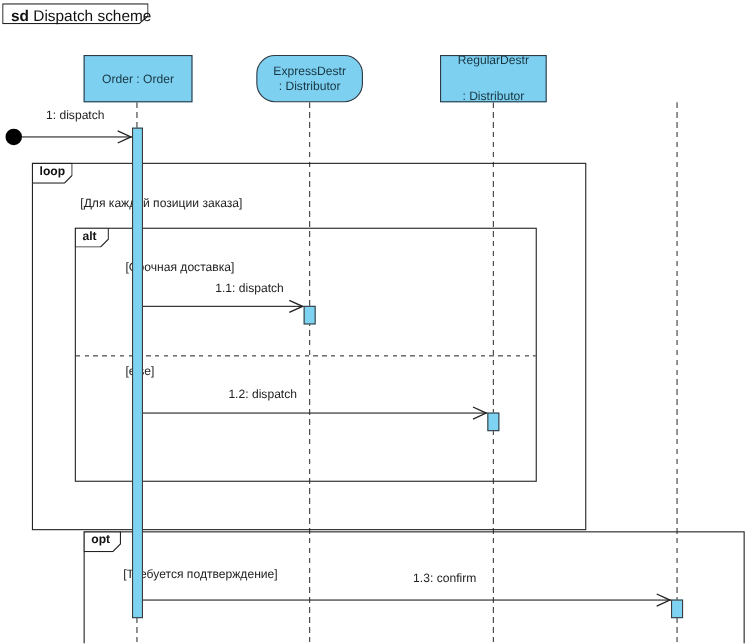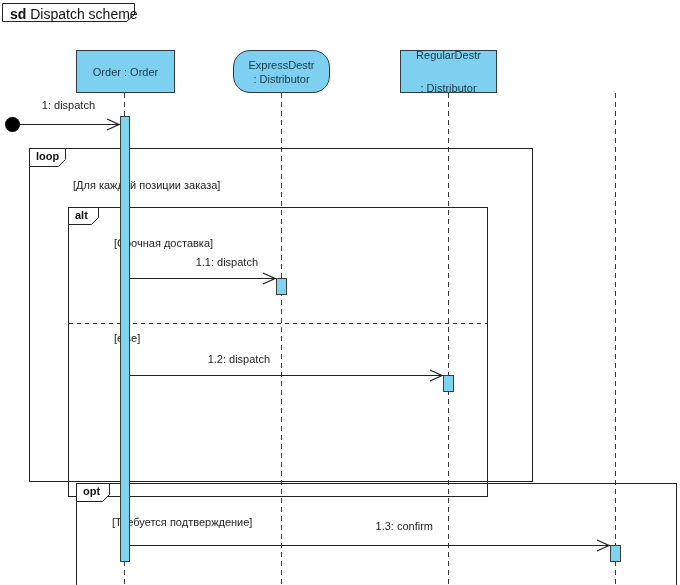--- a/index.html
+++ b/index.html
@@ -74,21 +74,21 @@
   <div class="fragment" style="left:29px;top:136px;width:504px;height:334px;margin-top:12px;">
     <div class="pentagon" style="width:37px;height:19px;">
       <svg width="37" height="19">
         <polygon points="0.5,0.5 36.5,0.5 36.5,11.5 29.5,18.5 0.5,18.5" fill="#ffffff" stroke="#222" stroke-width="1"></polygon>
       </svg>
       <span class="kw">loop</span>
     </div>
     <div class="guard" style="left:43px;top:30px;">[Для каждой позиции заказа]</div>
   </div>
 
-  <div class="fragment" style="left:68px;top:207px;width:420px;height:290px;padding-left:40px;">
+  <div class="fragment" style="left:68px;top:207px;width:420px;height:231px;padding-left:40px;">
     <div class="pentagon" style="width:31px;height:18px;">
       <svg width="31" height="18">
         <polygon points="0.5,0.5 30.5,0.5 30.5,10.5 23.5,17.5 0.5,17.5" fill="#ffffff" stroke="#222" stroke-width="1"></polygon>
       </svg>
       <span class="kw">alt</span>
     </div>
     <div class="guard" style="left:45px;top:29px;">[Срочная доставка]</div>
     <div class="separator" style="top:115px;"></div>
     <div class="guard" style="left:45px;top:124px;">[else]</div>
   </div>

